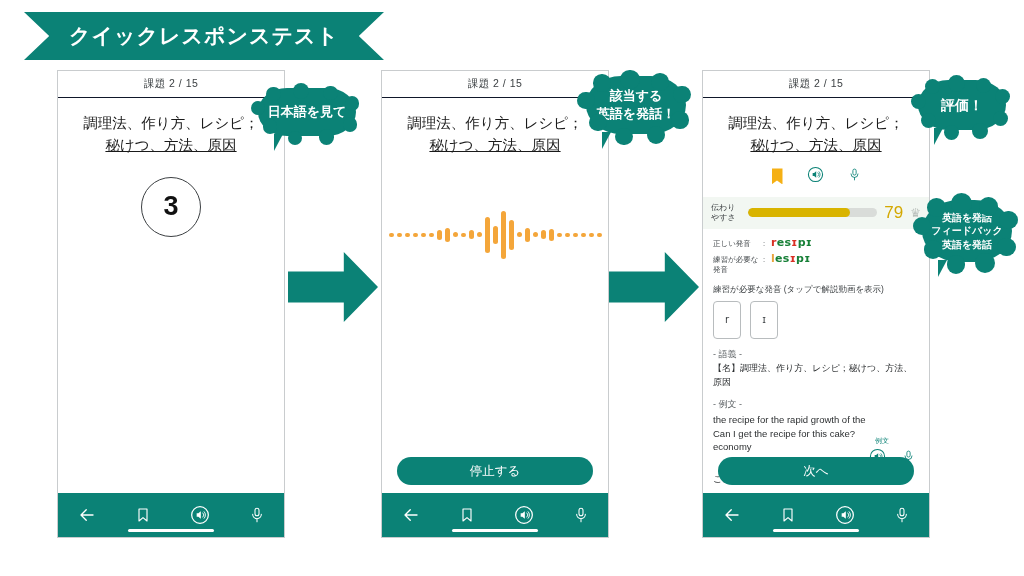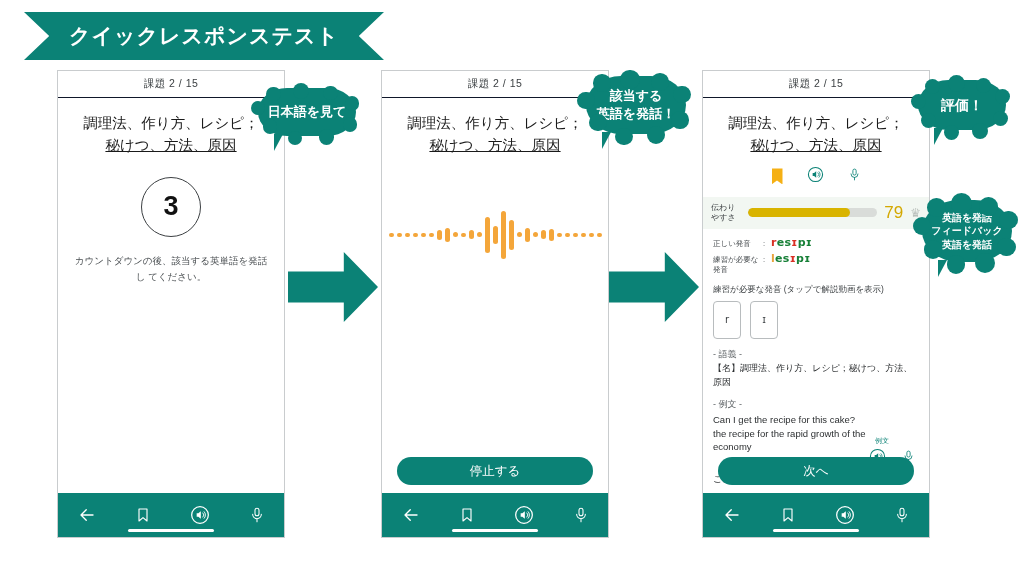--- a/index.html
+++ b/index.html
@@ -150,24 +150,20 @@
 
 <div class="phone" id="phone1">
   <div class="sc-header">課題 2 / 15</div>
   <div class="sc-body">
     <div class="prompt">
       <span class="l1">調理法、作り方、レシピ；</span>
       <span class="l2">秘けつ、方法、原因</span>
     </div>
     <div class="count-wrap">
       <div class="count">3</div>
-    </div>
-    <div class="instr">
-      <span>カウントダウンの後、該当する英単語を発話し</span>
-      <span>てください。</span>
     </div>
   </div>
   <div class="nav">
     <span class="ico">
       <svg width="18" height="18" viewBox="0 0 24 24">
           <path d="M20 12H5M11 5l-7 7 7 7" fill="none" stroke="#fff" stroke-width="1.8" stroke-linecap="round" stroke-linejoin="round"></path>
         </svg>
     </span>
     <span class="ico">
       <svg width="16" height="18" viewBox="0 0 24 24">
@@ -315,22 +311,22 @@
         <div class="prac-box">ɪ</div>
       </div>
 
     <div class="sec">
       <div class="hd">- 語義 -</div>
       <div>【名】調理法、作り方、レシピ；秘けつ、方法、原因</div>
     </div>
 
     <div class="sec">
       <div class="hd">- 例文 -</div>
+      <div class="ex-en">the recipe for the rapid growth of the</div>
       <div class="ex-en">Can I get the recipe for this cake?</div>
-      <div class="ex-en">the recipe for the rapid growth of the</div>
       <div class="ex-en">economy</div>
     </div>
 
     <div class="ex-icons">
       <span class="ex-tag">例文</span>
       <span>
         <svg width="17" height="17" viewBox="0 0 24 24">
             <circle cx="12" cy="12" r="10" fill="none" stroke="#0b8276" stroke-width="1.5"></circle>
             <path d="M8 10h2l3-2.5v9L10 14H8z" fill="#0b8276"></path>
             <path d="M15.5 9.5a3.4 3.4 0 010 5M17 8a5.6 5.6 0 010 8" fill="none" stroke="#0b8276" stroke-width="1.1" stroke-linecap="round"></path>

